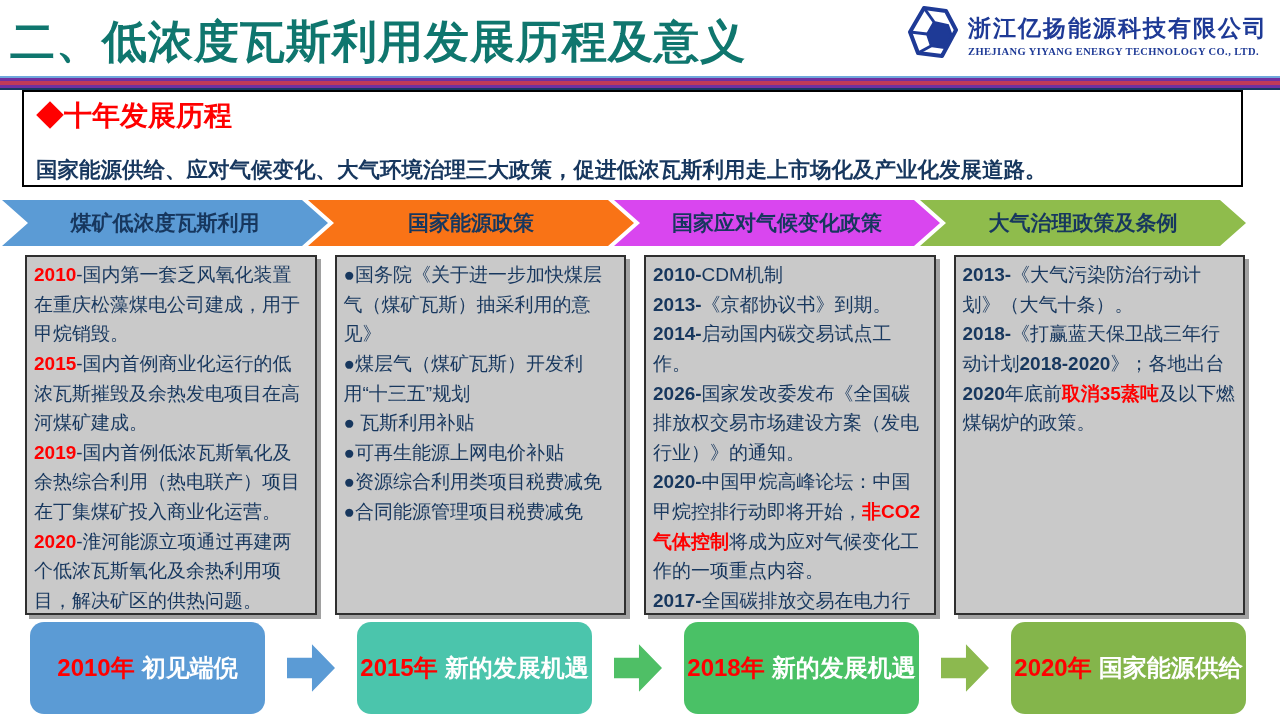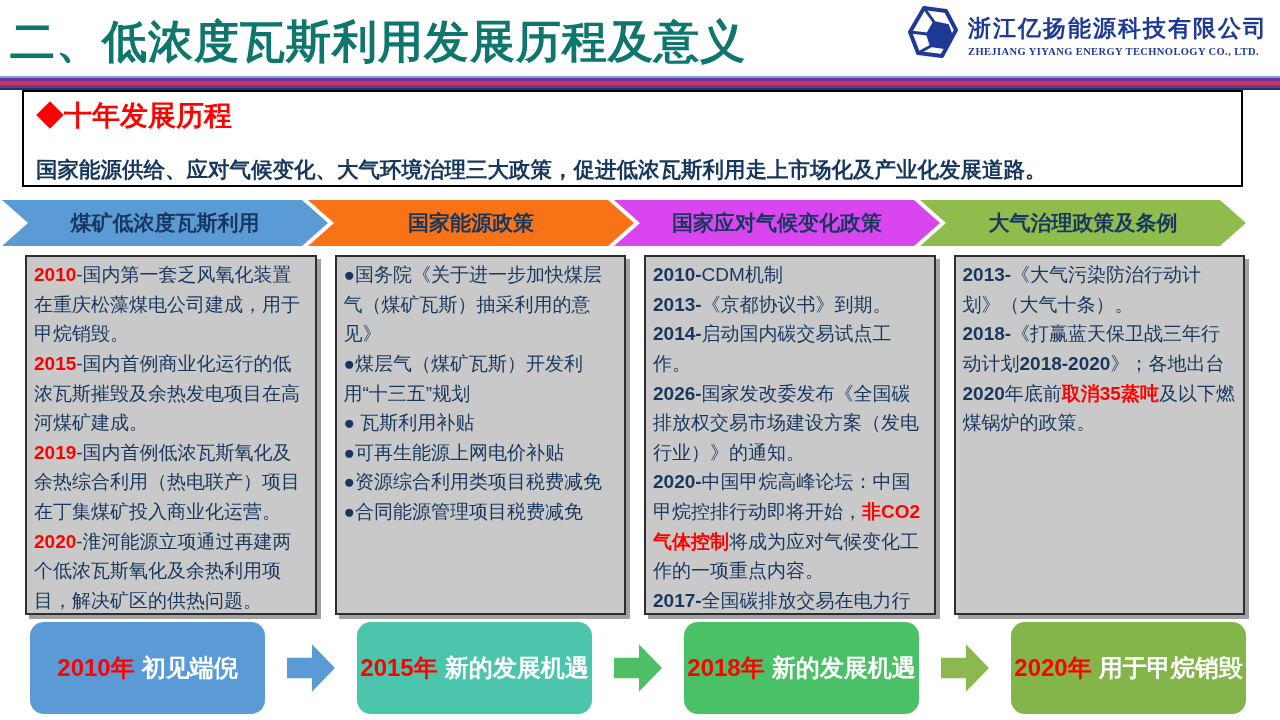--- a/index.html
+++ b/index.html
@@ -136,17 +136,17 @@
       </div>
       <div class="timeline-box" style="background: rgb(74, 193, 102);">
         <div class="timeline-year">2018年</div>
         <div class="timeline-label">新的发展机遇</div>
       </div>
       <div class="timeline-gap">
         <div class="timeline-arrow" style="background: rgb(140, 185, 79);"></div>
       </div>
       <div class="timeline-box" style="background: rgb(132, 181, 75);">
         <div class="timeline-year">2020年</div>
-        <div class="timeline-label">用于甲烷销毁</div>
+        <div class="timeline-label">国家能源供给</div>
       </div>
     </div>
 
 </div>
 
 </body></html>

